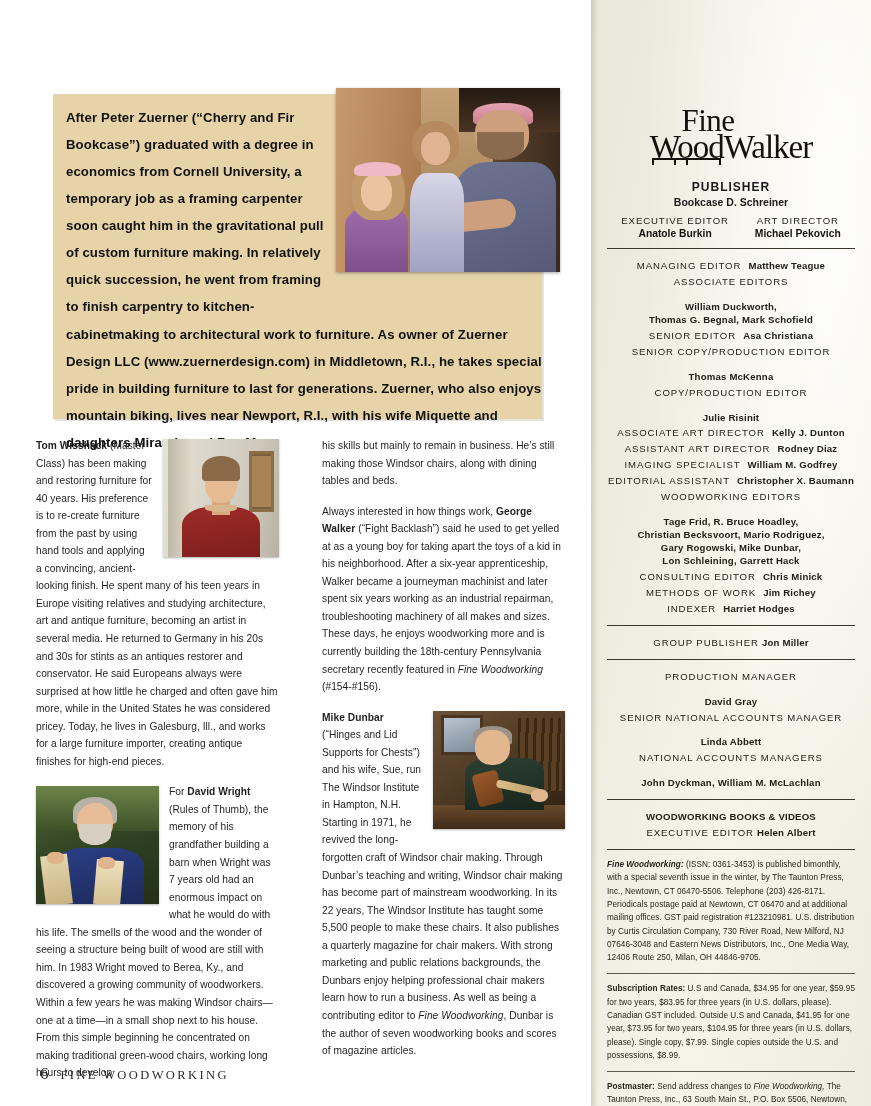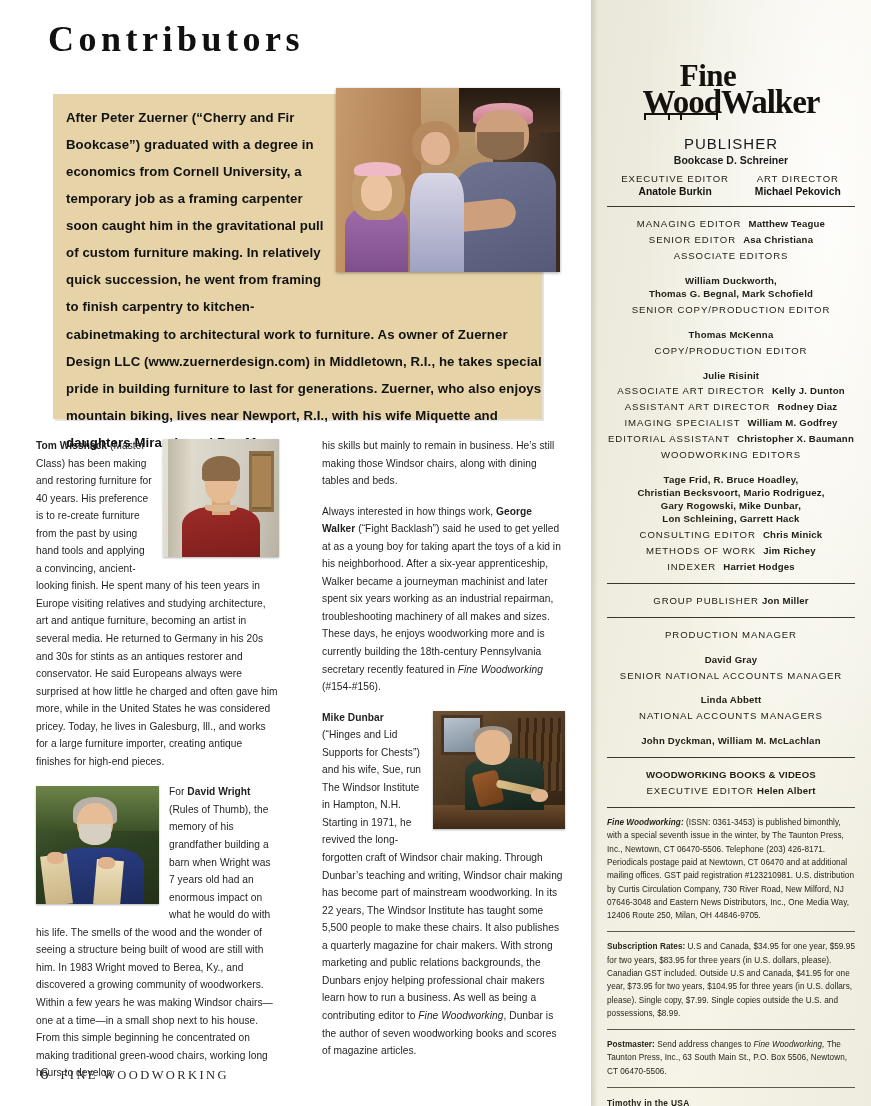--- a/index.html
+++ b/index.html
@@ -41,23 +41,22 @@
     position: absolute;
     top: 0; left: 0; bottom: 0;
     width: 7px;
     background: linear-gradient(90deg, rgba(150,145,120,0.32), rgba(150,145,120,0.0));
     pointer-events: none;
   }
 
   
   .logo-wrap {
     text-align: center;
-    padding-top: 60px;
+    padding-top: 105px;
     line-height: 1;
-    font-weight: bold;
   }
   .logo-fine {
     font-family: "Liberation Serif", serif;
     font-size: 31px;
     letter-spacing: -0.5px;
     color: #15120e;
     display: block;
     margin-left: -46px;
     margin-bottom: -5px;
   }
@@ -139,22 +138,23 @@
   .rule {
     border: 0;
     border-top: 1px solid #3b372c;
     margin: 9px 0 8px 0;
   }
   .rule.thin { border-top: 1px solid #5d5849; }
 
   .pub-line { padding-top: 16px; }
   .pub-line .role {
     display: block;
-    font-size: 15px;
+    font-size: 12px;
     letter-spacing: 1px;
+    font-weight: bold;
   }
   .pub-line .name {
     display: block;
     font-size: 10.5px;
     font-weight: bold;
     padding-top: 2px;
   }
 
   
   .fineprint {
@@ -374,21 +374,20 @@
   #footer .pagenum { font-size: 17px; }
   #footer .pubname { font-size: 12.5px; letter-spacing: 2.4px; }
 </style>
 </head>
 <body>
 
 <div id="page">
 
   <div id="main">
 
-    <div id="page-title">Contributors</div>
 
     <div id="intro-box"></div>
 
     <div id="photo-zuerner">
       <div class="ph z-wallL"></div>
       <div class="ph z-wallM"></div>
       <div class="ph z-wallR"></div>
       <div class="ph z-darkTop"></div>
       <div class="ph z-man-body"></div>
       <div class="ph z-man-arm"></div>
@@ -493,25 +492,25 @@
           <span class="role">ART DIRECTOR</span>
           <span class="name">Michael Pekovich</span>
         </div>
       </div>
     </div>
 
     <hr class="rule">
 
     <div class="mast-block" id="mast-editorial">
         <div class="mast-row"><span class="role">MANAGING EDITOR&nbsp;&nbsp;</span><span class="name">Matthew Teague</span></div>
-        <div class="mast-row"><span class="role">SENIOR EDITOR&nbsp;&nbsp;</span><span class="name">Asa Christiana</span></div>
         <div class="mast-row stacked">
           <span class="role">ASSOCIATE EDITORS</span>
           <span class="name">William Duckworth,<br>Thomas G. Begnal, Mark Schofield</span>
         </div>
+        <div class="mast-row"><span class="role">SENIOR EDITOR&nbsp;&nbsp;</span><span class="name">Asa Christiana</span></div>
         <div class="mast-row stacked">
           <span class="role">SENIOR COPY/PRODUCTION EDITOR</span>
           <span class="name">Thomas McKenna</span>
         </div>
         <div class="mast-row stacked">
           <span class="role">COPY/PRODUCTION EDITOR</span>
           <span class="name">Julie Risinit</span>
         </div>
         <div class="mast-row"><span class="role">ASSOCIATE ART DIRECTOR&nbsp;&nbsp;</span><span class="name">Kelly J. Dunton</span></div>
         <div class="mast-row"><span class="role">ASSISTANT ART DIRECTOR&nbsp;&nbsp;</span><span class="name">Rodney Diaz</span></div>

